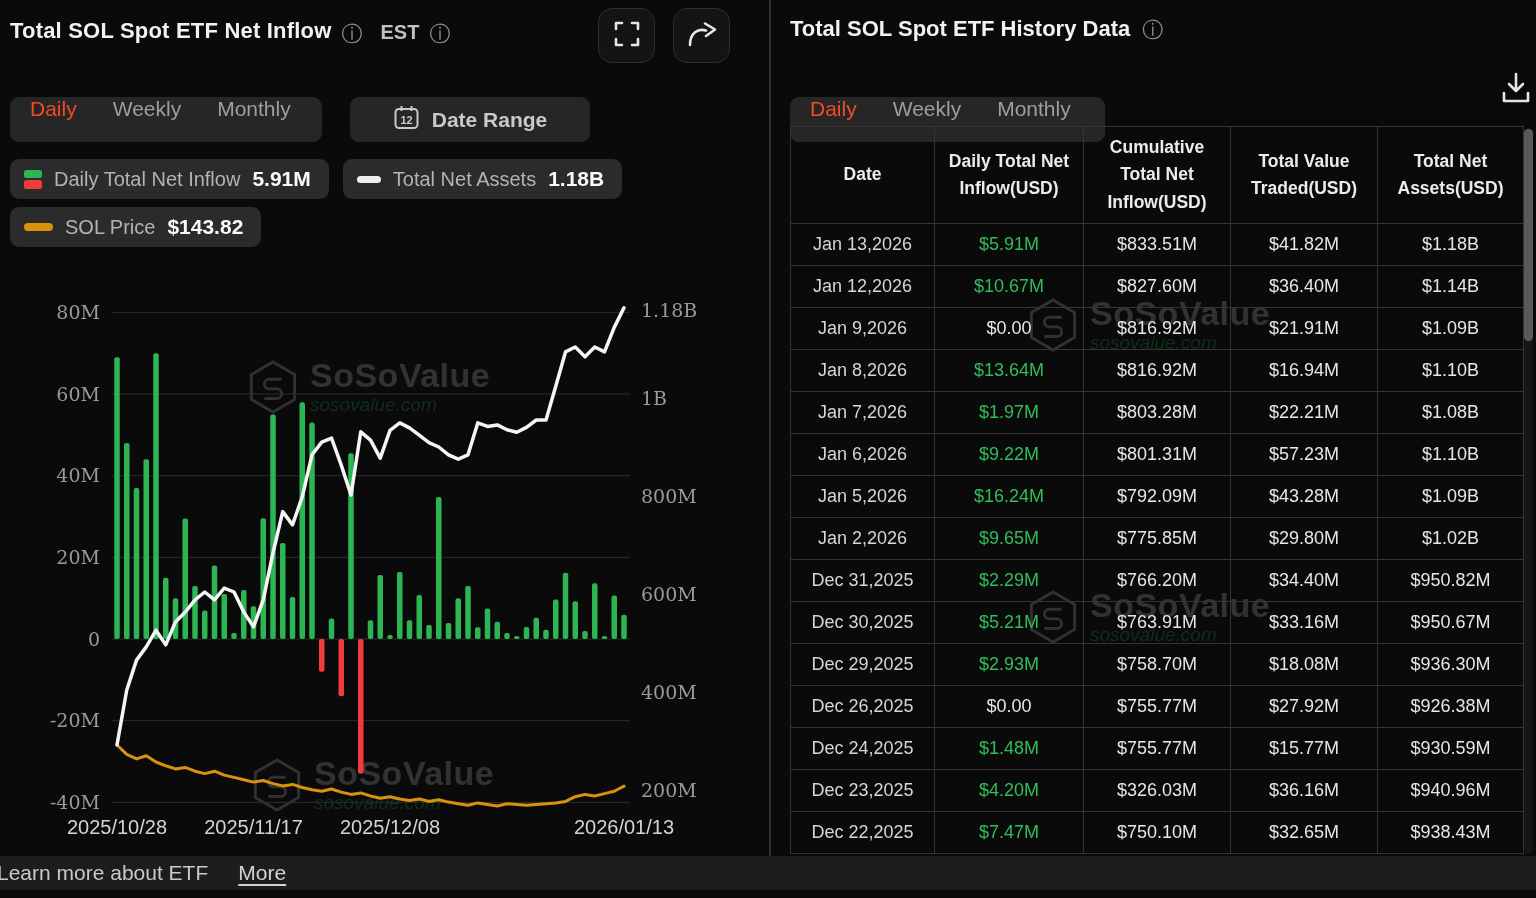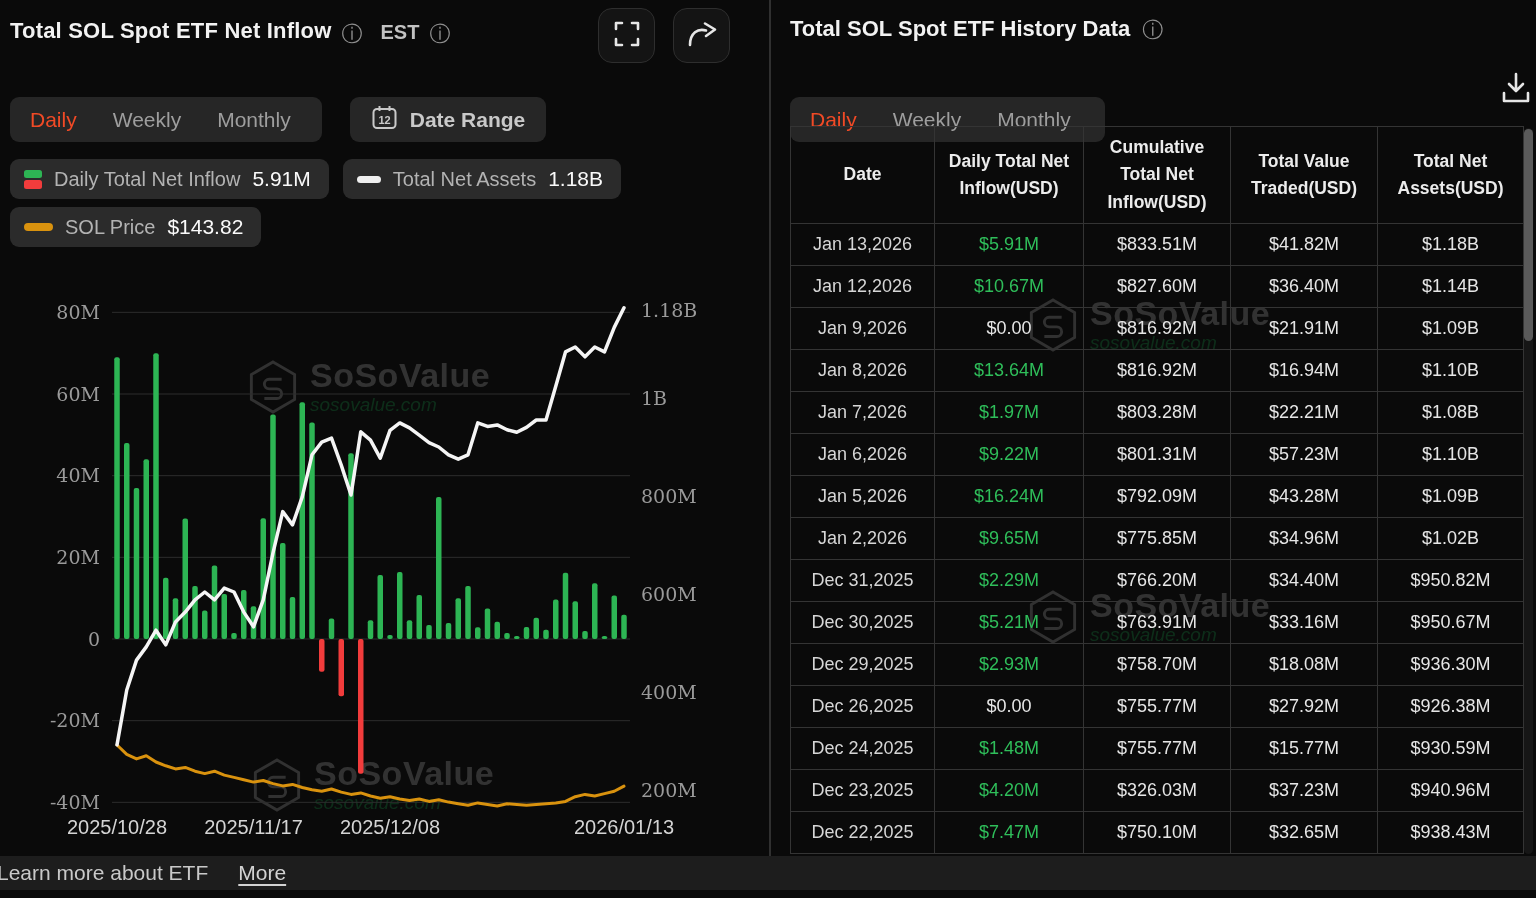--- a/index.html
+++ b/index.html
@@ -12,37 +12,37 @@
   .lp-header { position:absolute; left:10px; top:18px; display:flex; align-items:flex-end; gap:10px; }
   .chart-title { font-size:22px; font-weight:700; color:#f2f2f2; letter-spacing:.2px; }
   .info-i { font-size:21px; color:#8f8f8f; line-height:1; cursor:pointer; }
   .est { font-size:20px; color:#c2c2c2; font-weight:600; margin-left:8px; }
   .hdr-btn { position:absolute; top:8px; width:57px; height:55px; background:#141414; border:1px solid #2e2e2e;
              border-radius:14px; display:flex; align-items:center; justify-content:center; cursor:pointer; }
   .hdr-btn svg { stroke:#e6e6e6; fill:none; stroke-width:2.6; stroke-linecap:round; stroke-linejoin:round; }
   #btn-full { left:598px; } #btn-share { left:673px; }
 
   .tabs { position:absolute; top:97px; height:45px; background:#262626; border-radius:9px;
-          display:flex; align-items:center; padding:0 20px; gap:36px; }
+          display:flex; padding:0 20px; gap:36px; }
   .tabs-left { left:10px; width:312px; }
   .tab { font-size:21px; color:#9e9e9e; font-weight:500; cursor:pointer; white-space:nowrap; }
   .tab.active { color:var(--accent); }
 
-  .date-range { position:absolute; left:350px; top:97px; width:196px; height:45px; background:#262626;
+  .date-range { position:absolute; left:350px; top:97px; width:240px; height:45px; background:#262626;
                 border:none; border-radius:9px; display:flex; align-items:center; justify-content:center;
                 gap:12px; cursor:pointer; }
   .date-range span { font-size:21px; font-weight:700; color:#c9c9c9; }
   .date-range svg { stroke:#c9c9c9; fill:none; stroke-width:2; }
 
   .legend-row { position:absolute; left:10px; display:flex; gap:14px; }
   .legend-row.r1 { top:159px; } .legend-row.r2 { top:207px; }
   .chip { height:40px; background:#2b2b2b; border-radius:9px; display:flex; align-items:center;
           padding:0 18px 0 14px; gap:12px; cursor:pointer; }
   .chip .lbl { font-size:20px; color:#b3b3b3; white-space:nowrap; }
-  .chip .val { font-size:21px; color:#fafafa; font-weight:400; white-space:nowrap; }
+  .chip .val { font-size:21px; color:#fafafa; font-weight:700; white-space:nowrap; }
   .ic-split { width:18px; height:19px; display:flex; flex-direction:column; gap:2px; }
   .ic-split i { display:block; height:8.5px; border-radius:2.5px; }
   .ic-split .g { background:var(--green); } .ic-split .r { background:var(--red); }
   .ic-dash-w { width:24px; height:7px; border-radius:4px; background:#efefef; }
   .ic-dash-o { width:29px; height:8px; border-radius:4px; background:var(--orange); }
 
   #chart-svg { position:absolute; left:0; top:285px; }
   .grid { stroke:#2d2d2d; stroke-width:1; }
   .ytick { fill:#9a9a9a; font:19px "DejaVu Serif", serif; }
   .ytick.l { text-anchor:end; } .ytick.r { text-anchor:start; }
@@ -364,21 +364,21 @@
             <td class="date">Jan 5,2026</td>
             <td class="pos">$16.24M</td>
             <td>$792.09M</td>
             <td>$43.28M</td>
             <td>$1.09B</td>
           </tr>
           <tr>
             <td class="date">Jan 2,2026</td>
             <td class="pos">$9.65M</td>
             <td>$775.85M</td>
-            <td>$34.96M</td>
+            <td>$29.80M</td>
             <td>$1.02B</td>
           </tr>
           <tr>
             <td class="date">Dec 31,2025</td>
             <td class="pos">$2.29M</td>
             <td>$766.20M</td>
             <td>$34.40M</td>
             <td>$950.82M</td>
           </tr>
           <tr>
@@ -406,21 +406,21 @@
             <td class="date">Dec 24,2025</td>
             <td class="pos">$1.48M</td>
             <td>$755.77M</td>
             <td>$15.77M</td>
             <td>$930.59M</td>
           </tr>
           <tr>
             <td class="date">Dec 23,2025</td>
             <td class="pos">$4.20M</td>
             <td>$326.03M</td>
-            <td>$37.23M</td>
+            <td>$36.16M</td>
             <td>$940.96M</td>
           </tr>
           <tr>
             <td class="date">Dec 22,2025</td>
             <td class="pos">$7.47M</td>
             <td>$750.10M</td>
             <td>$32.65M</td>
             <td>$938.43M</td>
           </tr>
         </tbody>

